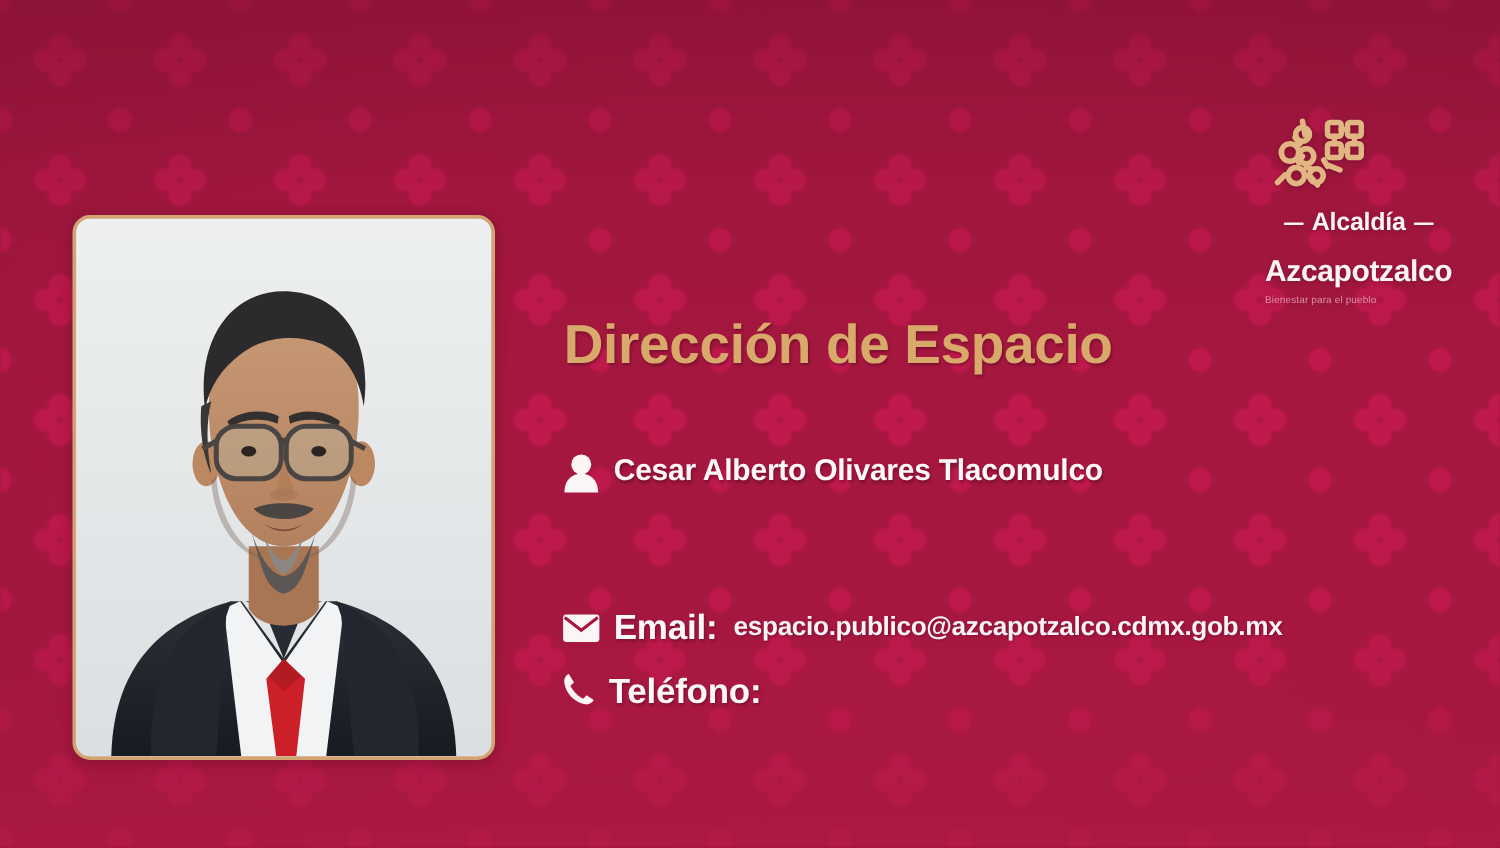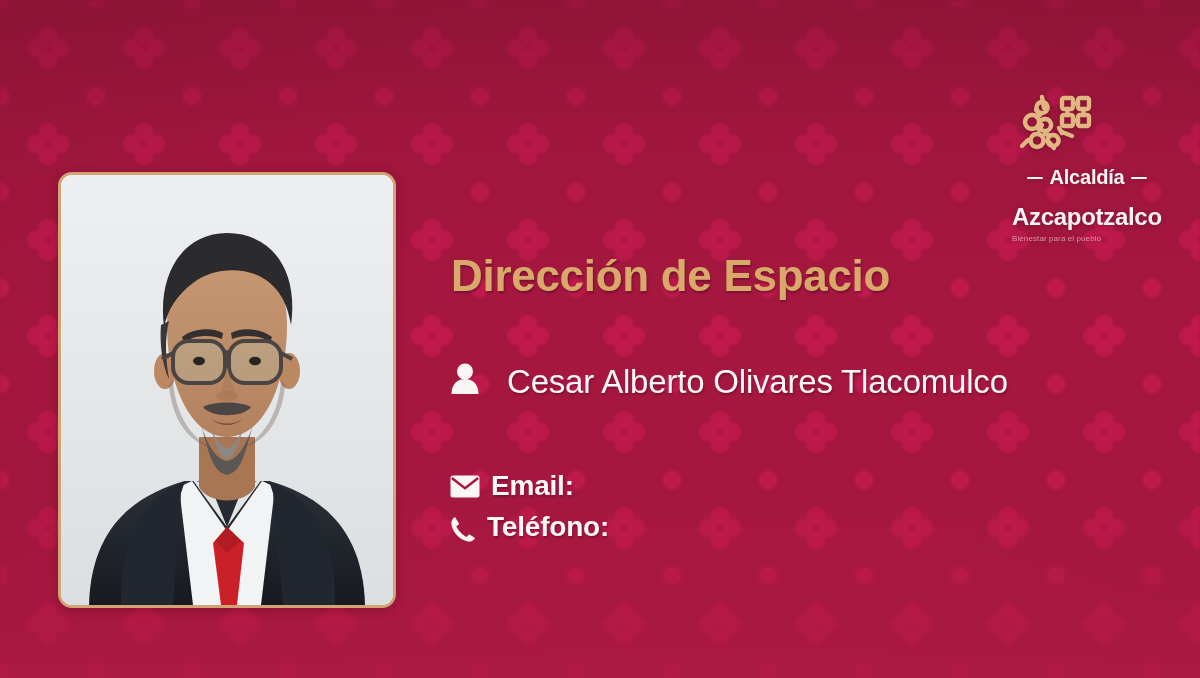--- a/index.html
+++ b/index.html
@@ -73,31 +73,30 @@
     text-shadow:1px 2px 2px rgba(90,10,36,.55);
   }
   .title .line{display:block;}
 
   .info-row{
     position:absolute;left:3px;
     display:flex;align-items:flex-start;gap:11px;
     color:#FBF5F6;
   }
   .row-name{top:362px;width:620px;}
-  .row-email{top:470px;width:700px;align-items:center;}
-  .row-phone{top:511px;width:500px;align-items:flex-end;}
+  .row-email{top:486px;width:700px;align-items:center;}
+  .row-phone{top:537px;width:500px;align-items:flex-start;}
 
   .ic{flex:0 0 auto;display:block;}
   .ic svg{display:block;}
 
   .name-text{
-    font-size:33px;line-height:1.22;font-weight:normal;
+    font-size:24px;line-height:1.22;font-weight:bold;
     color:#FCF7F8;letter-spacing:-.2px;
     text-shadow:1px 2px 2px rgba(90,10,36,.5);
-    margin-left:16px;
   }
   .label{
     font-size:28px;font-weight:bold;color:#FCF7F8;
     letter-spacing:-.2px;white-space:nowrap;
     text-shadow:1px 2px 2px rgba(90,10,36,.5);
   }
   .value{
     font-size:21px;font-weight:bold;color:#FBF3F5;
     letter-spacing:-.3px;white-space:nowrap;
     text-shadow:1px 1px 2px rgba(90,10,36,.5);
@@ -231,20 +230,21 @@
     </div>
 
     <div class="info-row row-email">
       <span class="ic">
         <svg width="30" height="23" viewBox="0 0 30 23" aria-hidden="true">
           <rect x="0.5" y="0.5" width="29" height="22" rx="2.5" fill="#FBF5F6"></rect>
           <path d="M1.8 3 L15 13.2 L28.2 3" fill="none" stroke="#A5173F" stroke-width="2.4"></path>
         </svg>
       </span>
       <span class="label">Email:</span>
+      <span class="value">espacio.publico@azcapotzalco.cdmx.gob.mx</span>
     </div>
 
     <div class="info-row row-phone">
       <span class="ic">
         <svg width="26" height="28" viewBox="0 0 26 28" aria-hidden="true">
           <path d="M4.6 2.2 C2.4 3.6 1 6.2 1.4 9 C2.6 17.6 9.4 24.8 18 26.4
                    C20.8 26.9 23.4 25.6 24.8 23.4 L25 22.9 L19.2 19.2 L16.6 22
                    C12.6 20 8.2 15.6 6.3 11.5 L9.2 9 L5.2 2.3 Z" fill="#FBF5F6"></path>
         </svg>
       </span>

